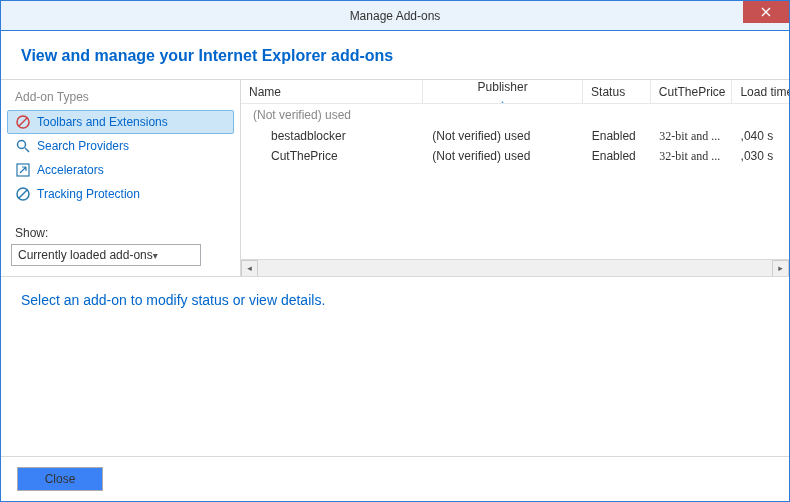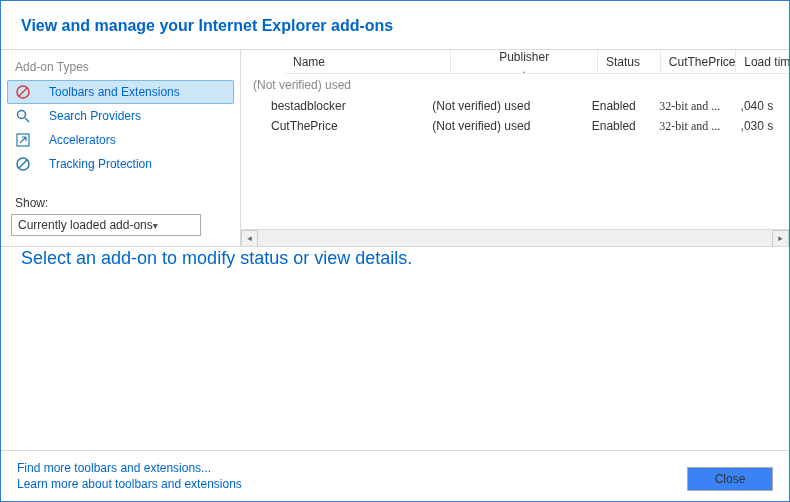--- a/index.html
+++ b/index.html
@@ -30,37 +30,37 @@
     .header {
       padding: 16px 20px 14px 20px;
       border-bottom: 1px solid #d9d9d9;
     }
     .header-title { color: #0066cc; font-size: 16px; font-weight: 700; }
     .content { display: flex; flex: 0 0 auto; height: 196px; }
     .sidebar { width: 240px; border-right: 1px solid #d9d9d9; padding: 6px 6px 6px 6px; display:flex; flex-direction:column;}
     .sidebar-label { color: #888; font-size: 12px; padding: 4px 8px; }
     .type-list { margin-top: 2px; }
     .type-item {
-      display: flex; align-items: center; gap: 18px;
+      display: flex; align-items: center; gap: 6px;
       padding: 4px 8px; color: #0066cc; cursor: pointer; border-radius: 2px;
     }
     .type-item.selected { background: #cde6f7; border: 1px solid #7bb9e8; padding: 3px 7px; }
     .type-item .icon { width: 16px; height: 16px; flex: 0 0 16px; display:flex;align-items:center;justify-content:center;}
     .show-section { margin-top: auto; padding: 4px 4px 4px 4px; }
     .show-label { color: #333; padding: 2px 4px 4px 4px; }
     .dropdown {
       width: 190px; height: 22px; border: 1px solid #abadb3; background: #fff;
       display: flex; align-items: center; padding: 0 4px 0 6px;
       cursor: pointer; font-size: 12px;
     }
     .dropdown .chev { font-size: 10px; color: #555; }
     .main { flex: 1; display: flex; flex-direction: column; min-width:0;}
     .table-head {
       display: flex; height: 24px; align-items: center; background: #fff;
-      border-bottom: 1px solid #e8e8e8; font-size: 12px; color: #333; margin-left: 44px;
+      border-bottom: 1px solid #e8e8e8; font-size: 12px; color: #333;
     }
     .th { padding: 0 8px; border-right: 1px solid #e8e8e8; height: 100%; display:flex; align-items:center; gap:4px; cursor:pointer; white-space:nowrap; overflow:hidden;}
     .th.name { width: 196px; }
     .th.publisher { width: 172px; flex-direction: column; }
     .th.status { width: 72px; }
     .th.arch { width: 87px; }
     .th.load { width: 60px; border-right:none;}
     .sort-arrow { font-size: 8px; color: #3a96dd; }
     .table-body { flex: 1; overflow: hidden; }
     .group-row { color: #888; padding: 4px 8px 4px 12px; font-size: 12px; }
@@ -68,39 +68,47 @@
     .td { padding: 0 8px; white-space: nowrap; overflow: hidden; }
     .td.name { width: 196px; padding-left: 30px; }
     .td.publisher { width: 172px; }
     .td.status { width: 72px; }
     .td.arch { width: 87px; font-family: Liberation Serif, serif; }
     .td.load { width: 60px; }
     .hscroll { height: 17px; background: #f0f0f0; border-top:1px solid #d9d9d9; display:flex; align-items:center; justify-content:space-between; padding:0;}
     .hscroll .arrow { width:17px; height:17px; background:#f0f0f0; border:1px solid #cdcdcd; display:flex;align-items:center;justify-content:center; font-size:9px; color:#606060; cursor:pointer;}
     .hscroll .track { flex:1; height:17px; }
     .detail-pane {
-      border-top: 1px solid #d9d9d9; padding: 1px 20px; color: #0066cc; font-size: 18px;
+      border-top: 1px solid #d9d9d9; padding: 15px 20px; color: #0066cc; font-size: 14px;
       flex: 1;
     }
     .footer {
       border-top: 1px solid #d9d9d9; padding: 10px 16px;
       display: flex; justify-content: space-between; align-items: flex-end;
     }
     .footer-links { display:flex; flex-direction:column; gap:2px;}
     .link { color: #0066cc; cursor: pointer; font-size: 12px; }
     .close-footer-btn {
       width: 86px; height: 24px; border: 1px solid #acacac; background: #3b82f6;
       cursor: pointer; font-size: 12px; color:#333;
     }
   </style>
 </head>
 <body>
 
 <div class="window">
 
+  <div class="titlebar">
+    <span class="title">Manage Add-ons</span>
+    <div class="close-btn">
+      <svg viewBox="0 0 10 10">
+          <path d="M1 1 L9 9 M9 1 L1 9" stroke="#fff" stroke-width="1.4"></path>
+        </svg>
+    </div>
+  </div>
 
   <div class="header">
     <div class="header-title">View and manage your Internet Explorer add-ons</div>
   </div>
 
   <div class="content">
     <div class="sidebar">
       <div class="sidebar-label">Add-on Types</div>
       <div class="type-list">
 
@@ -198,20 +206,16 @@
         <div class="arrow">▸</div>
       </div>
     </div>
   </div>
 
   <div class="detail-pane">
     <span>Select an add-on to modify status or view details.</span>
   </div>
 
   <div class="footer">
-    <div class="footer-links">
-      <span class="link">Find more toolbars and extensions...</span>
-      <span class="link">Learn more about toolbars and extensions</span>
-    </div>
     <button class="close-footer-btn">Close</button>
   </div>
 
 </div>
 
 </body></html>

